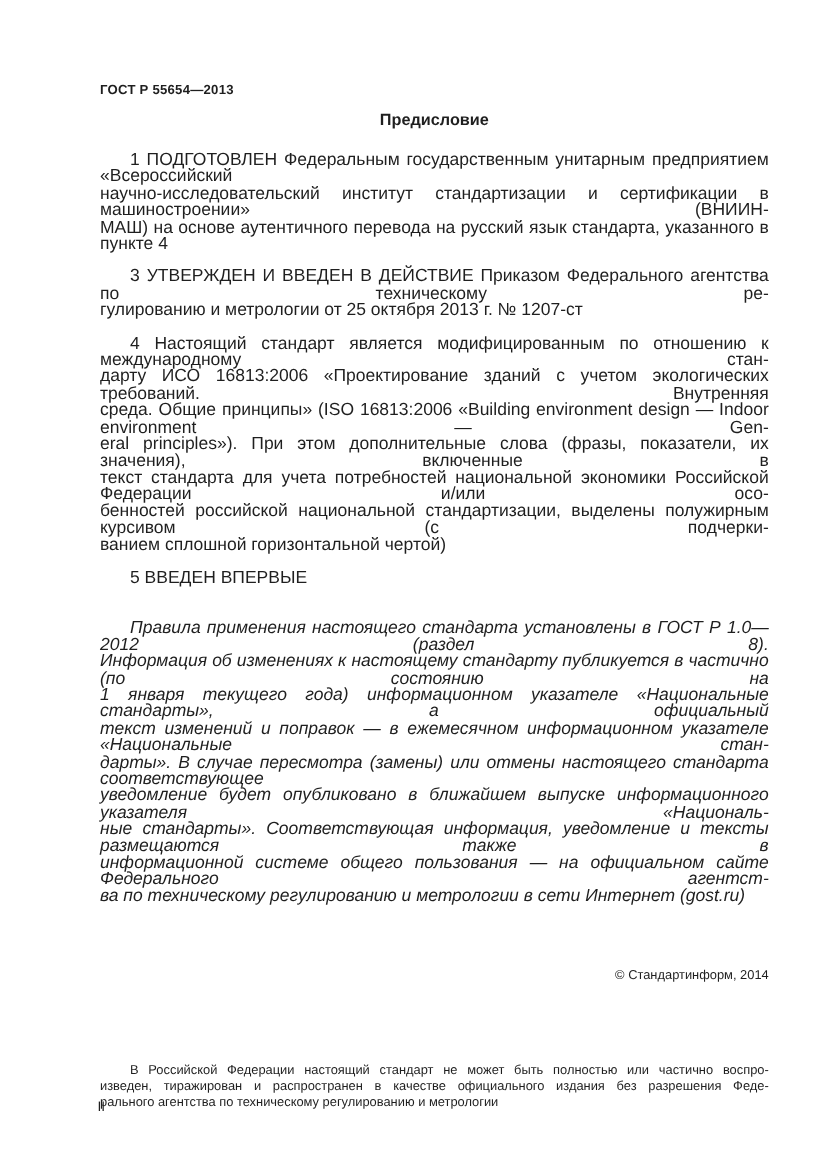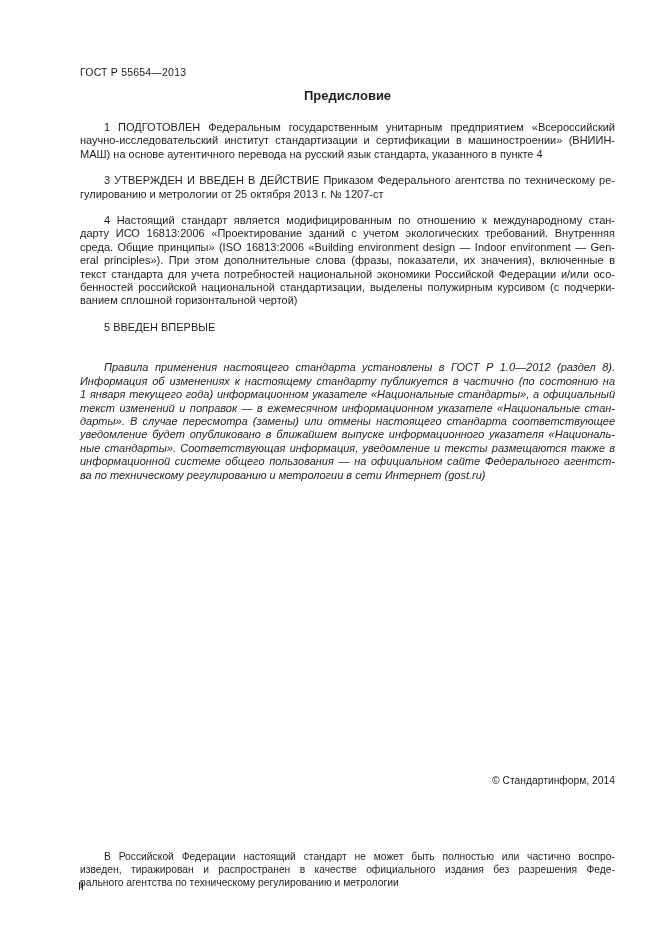--- a/index.html
+++ b/index.html
@@ -12,35 +12,35 @@
     color: #1f1f1f;
     overflow: hidden;
   }
   .content {
     position: absolute;
     left: 80px;
     top: 66px;
     width: 535px;
   }
   .std-code {
-    font-weight: normal;
+    font-weight: bold;
     font-size: 10.5px;
     line-height: 13px;
     margin-bottom: 10px;
     letter-spacing: 0.2px;
   }
   .doc-title {
     font-weight: bold;
     font-size: 13px;
     line-height: 14px;
     text-align: center;
     margin-bottom: 18px;
   }
   .clause {
-    font-size: 11px;
+    font-size: 14px;
     line-height: 13.4px;
     margin-bottom: 13px;
   }
   .clause .tline:first-child { text-indent: 24px; }
   .tline { text-align: justify; }
   .tline.fill { text-align: justify; text-align-last: justify; }
   .note {
     font-style: italic;
     margin-top: 27px;
     margin-bottom: 0;

